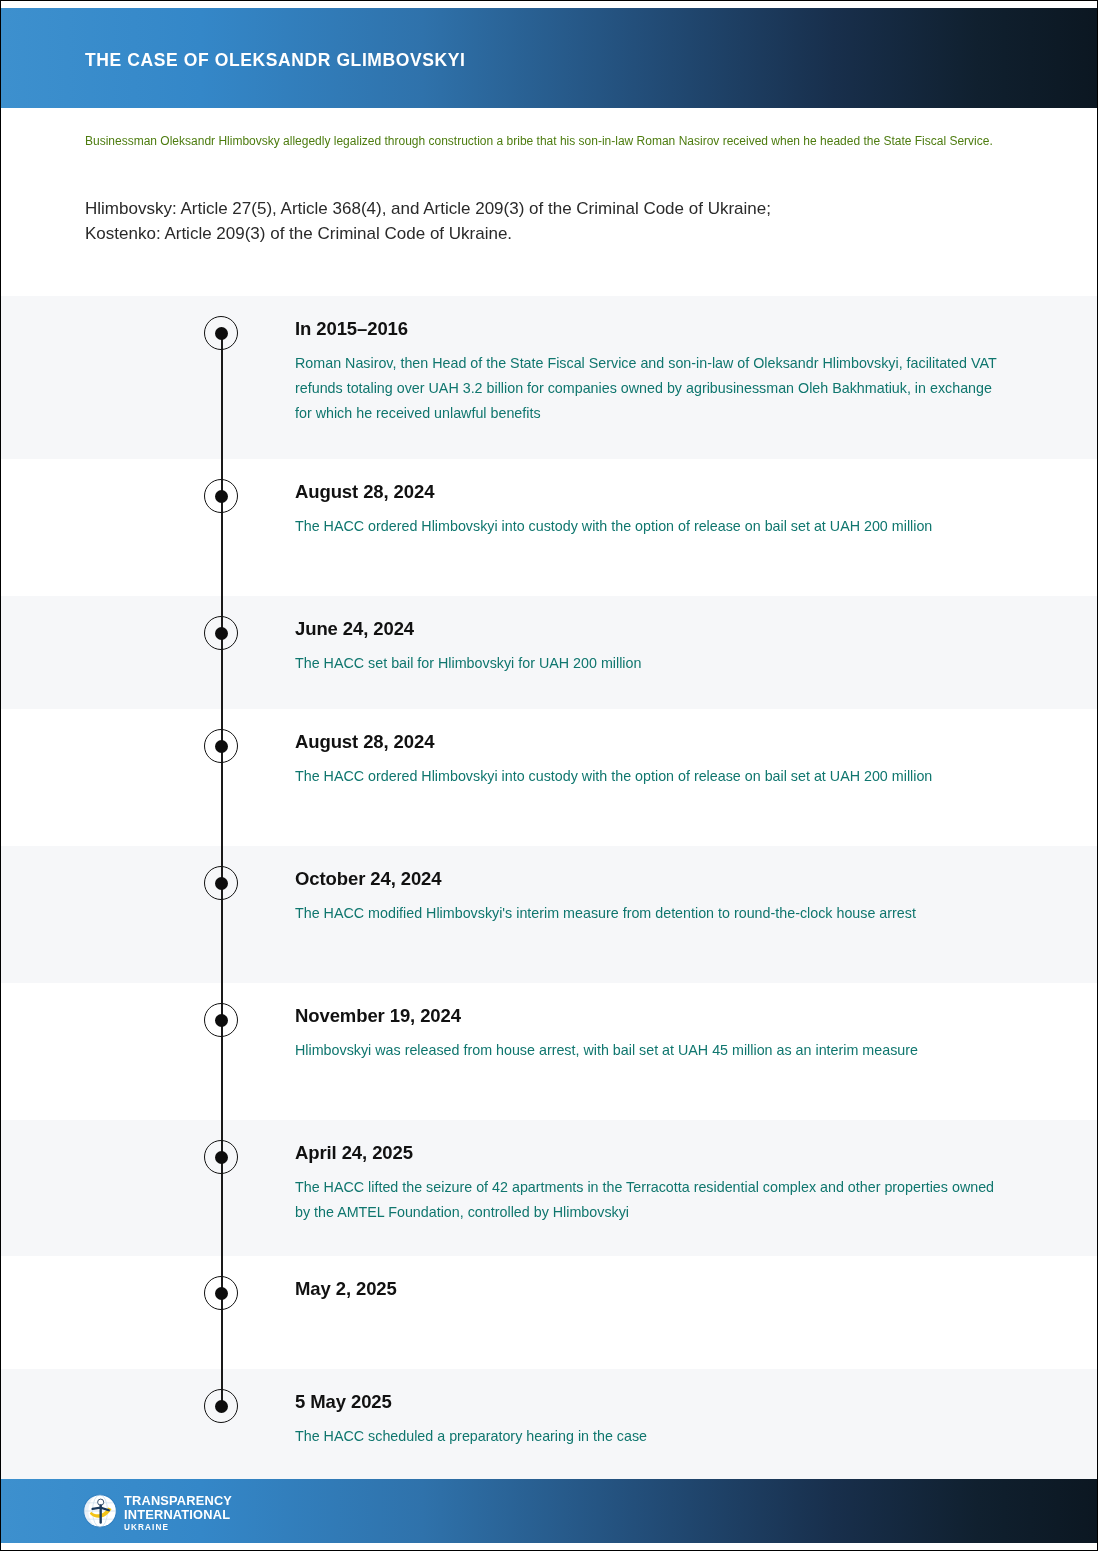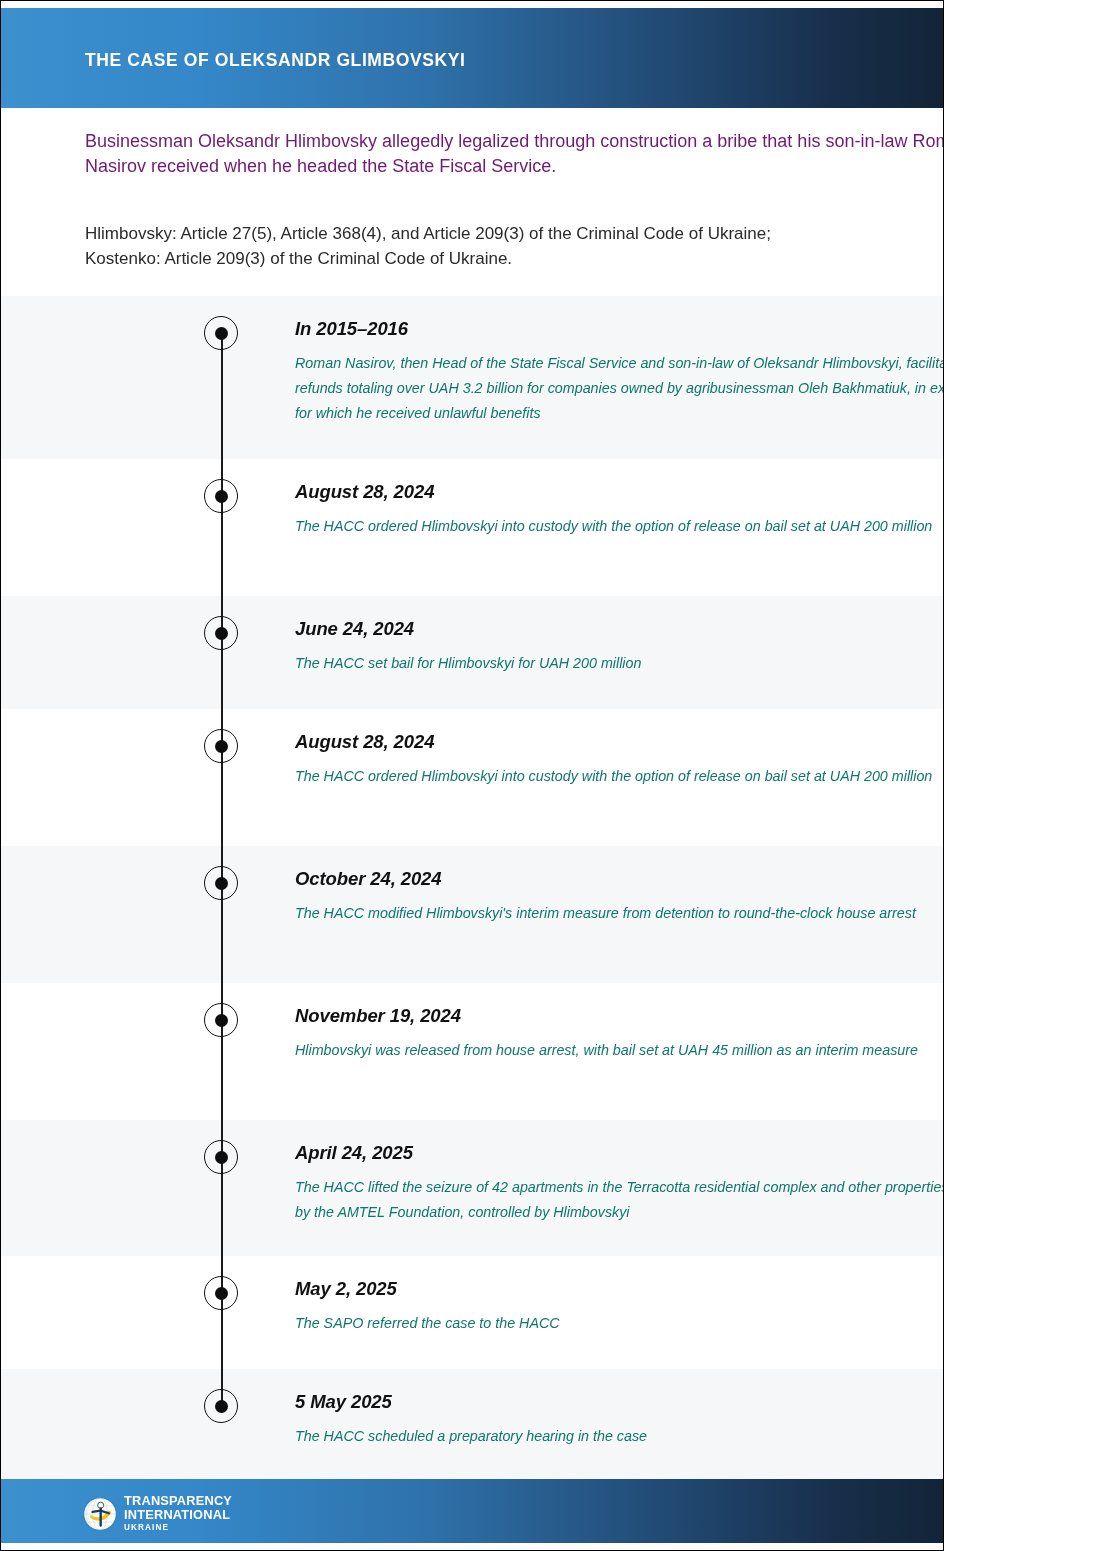--- a/index.html
+++ b/index.html
@@ -7,21 +7,21 @@
     padding: 0;
     background: #ffffff;
   }
   body {
     font-family: "Liberation Sans", sans-serif;
     -webkit-font-smoothing: antialiased;
   }
 
   .page {
     position: relative;
-    width: 944px;
+    width: 1098px;
     height: 1551px;
     background: #ffffff;
     overflow: hidden;
     box-sizing: border-box;
     border: 1px solid #000000;
   }
 
   
   .header {
     position: absolute;
@@ -46,23 +46,23 @@
 
   
   .intro {
     position: absolute;
     left: 84px;
     top: 128px;
     width: 940px;
   }
   .intro p {
     margin: 0;
-    font-size: 18px;
+    font-size: 12px;
     line-height: 25px;
-    color: #701a75;
+    color: #4d7c0f;
   }
   .intro .spacer {
     height: 42px;
   }
   .intro .legal-line {
     margin: 0;
     font-size: 17px;
     line-height: 25px;
     color: #2a2a2a;
   }
@@ -124,21 +124,20 @@
     background: #0d0d0d;
     border-radius: 50%;
   }
 
   .tl-content {
     position: relative;
     margin-left: 294px;
     padding-right: 86px;
     padding-top: 22px;
     padding-bottom: 24px;
-    font-style: italic;
   }
   .tl-date {
     margin: 0 0 12px 0;
     font-size: 18.5px;
     font-weight: bold;
     color: #111111;
     line-height: 1.15;
     letter-spacing: -0.1px;
   }
   .tl-text {
@@ -167,21 +166,21 @@
     bottom: 7px;
     width: 1110px;
     height: 64px;
     background: linear-gradient(90deg, #3d90ce 0%, #3487c8 18%, #2f72ab 38%, #234f7b 57%, #182f4c 75%, #10202f 88%, #0b1620 100%);
   }
   .logo {
     position: absolute;
     left: 82px;
     top: 15px;
     display: flex;
-    align-items: center;
+    align-items: flex-start;
     gap: 7px;
   }
   .logo-mark {
     width: 34px;
     height: 34px;
     flex: 0 0 34px;
   }
   .logo-words {
     display: flex;
     flex-direction: column;
@@ -300,21 +299,20 @@
       </div>
     </div>
 
     <div class="tl-row h-7">
       <div class="spine"></div>
       <div class="marker">
           <span class="dot"></span>
         </div>
       <div class="tl-content">
         <p class="tl-date">May 2, 2025</p>
-        <p class="tl-text">The SAPO referred the case to the HACC</p>
       </div>
     </div>
 
     <div class="tl-row alt h-8">
       <div class="spine"></div>
       <div class="marker">
           <span class="dot"></span>
         </div>
       <div class="tl-content">
         <p class="tl-date">5 May 2025</p>

